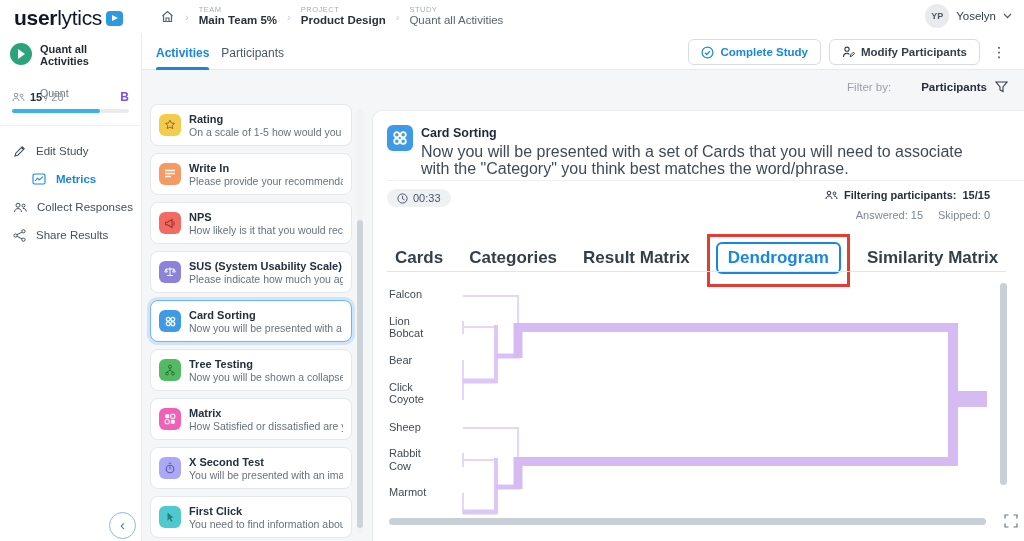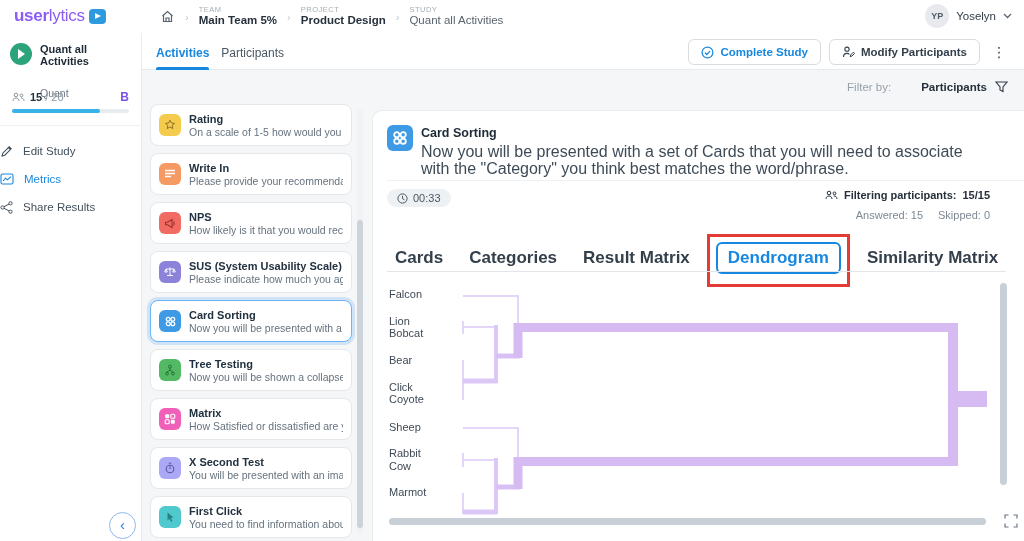--- a/index.html
+++ b/index.html
@@ -2,21 +2,21 @@
 <html><head>
 <meta charset="utf-8">
 <style>
   * { margin:0; padding:0; box-sizing:border-box; }
   html,body { width:1024px; height:541px; font-family:"Liberation Sans",sans-serif; }
   #app { position:relative; width:1024px; height:541px; background:#f5f6f8; overflow:hidden; }
   svg { display:block; }
 
   
   .header { position:absolute; left:0; top:0; width:1024px; height:33px; background:#fff; z-index:30; }
-  .logo { position:absolute; left:14px; top:6px; font-size:17px; color:#8b5cf6; letter-spacing:-0.3px; display:flex; align-items:center; }
+  .logo { position:absolute; left:14px; top:6px; font-size:21px; color:#0f172a; letter-spacing:-0.3px; display:flex; align-items:center; }
   .logo .b { font-weight:bold; }
   .logo .bubble { position:relative; width:17px; height:15px; background:#2d9ae0; border-radius:4px; margin-left:4px; }
   .logo .bubble:before { content:""; position:absolute; left:6px; top:4px; border-left:6px solid #fff; border-top:3.5px solid transparent; border-bottom:3.5px solid transparent; }
   .crumbs { position:absolute; left:160px; top:0; height:33px; display:flex; align-items:center; gap:10px; }
   .crumb-sep { color:#c3cad1; font-size:11px; }
   .crumb { line-height:1.1; }
   .crumb .lab { font-size:7.5px; letter-spacing:.5px; color:#a4aeb6; text-transform:uppercase; }
   .crumb .val { font-size:11.5px; font-weight:bold; color:#26313c; }
   .crumb.cur .val { font-weight:normal; color:#59646f; }
   .userbox { position:absolute; right:12px; top:4px; display:flex; align-items:center; gap:7px; }
@@ -31,22 +31,22 @@
   .study-title { font-size:11px; font-weight:bold; color:#1d2935; }
   .study-sub { font-size:10.5px; color:#6d7985; margin-top:20px; }
   .pstats { position:absolute; left:12px; right:12px; top:57px; display:flex; align-items:center; font-size:11px; color:#8a959e; }
   .pstats .num { font-weight:bold; color:#27313b; margin-left:5px; }
   .pstats .den { margin-left:3px; }
   .badge-b { margin-left:auto; color:#7a52e8; font-weight:bold; font-size:12px; }
   .pbar { position:absolute; left:12px; right:12px; top:76px; height:4px; border-radius:2px; background:#e8ecef; }
   .pbar .fill { height:4px; border-radius:2px; background:#36b3e8; width:75%; }
   .side-div { position:absolute; left:0; right:0; top:92px; border-top:1px solid #eff2f4; }
   .nav { position:absolute; left:0; right:0; top:104px; }
-  .nav-item { height:28px; display:flex; align-items:center; gap:10px; padding-left:0; font-size:11.5px; color:#42505c; cursor:pointer; }
-  .nav-item.active { color:#1787df; font-weight:normal; }
+  .nav-item { height:28px; display:flex; align-items:center; gap:10px; padding-left:13px; font-size:11.5px; color:#42505c; cursor:pointer; }
+  .nav-item.active { color:#1787df; font-weight:bold;margin-left:19px; }
   .nav-item svg { flex:none; }
   .collapse-btn { position:absolute; left:109px; top:479px; width:27px; height:27px; border-radius:50%; border:1px solid #8cb8ee; background:#fff; color:#2f7cd6; font-size:15px; line-height:24px; text-align:center; }
 
   
   .topbar { position:absolute; left:142px; top:33px; right:0; height:37px; background:#fff; border-bottom:1px solid #e7eaed; z-index:10; }
   .page-tabs { position:absolute; left:14px; top:0; height:37px; display:flex; gap:12px; }
   .page-tab { font-size:12px; color:#4b5863; padding-top:13px; position:relative; }
   .page-tab.active { color:#1787df; font-weight:bold; }
   .page-tab.active:after { content:""; position:absolute; left:0; right:0; bottom:0; height:3px; border-radius:2px 2px 0 0; background:#1787df; }
   .top-actions { position:absolute; right:14px; top:6px; display:flex; align-items:center; gap:8px; }
@@ -171,20 +171,29 @@
         <span>Edit Study</span>
       </div>
       <div class="nav-item active">
         <svg width="14" height="12" viewBox="0 0 14 12">
             <rect x="1" y="1" width="12" height="10" rx="1.5" fill="none" stroke="#1787df" stroke-width="1.1"></rect>
             <path d="M3 8l2.5-2.8 2 1.6L11 3.6" fill="none" stroke="#1787df" stroke-width="1.1"></path>
           </svg>
         <span>Metrics</span>
       </div>
       <div class="nav-item">
+        <svg width="14" height="11" viewBox="0 0 14 11">
+            <circle cx="5" cy="3.2" r="2" fill="none" stroke="#42505c" stroke-width="1"></circle>
+            <path d="M1.5 10c0-2 1.6-3.4 3.5-3.4S8.5 8 8.5 10" fill="none" stroke="#42505c" stroke-width="1"></path>
+            <circle cx="10.5" cy="3.6" r="1.5" fill="none" stroke="#42505c" stroke-width="1"></circle>
+            <path d="M9.8 6.4c1.9-.2 3.4 1.2 3.4 3.2" fill="none" stroke="#42505c" stroke-width="1"></path>
+          </svg>
+        <span>Collect Responses</span>
+      </div>
+      <div class="nav-item">
         <svg width="13" height="13" viewBox="0 0 13 13">
             <circle cx="2.5" cy="6.5" r="1.6" fill="none" stroke="#42505c" stroke-width="1"></circle>
             <circle cx="10.5" cy="2.3" r="1.6" fill="none" stroke="#42505c" stroke-width="1"></circle>
             <circle cx="10.5" cy="10.7" r="1.6" fill="none" stroke="#42505c" stroke-width="1"></circle>
             <path d="M4 5.7l5-2.6M4 7.3l5 2.6" fill="none" stroke="#42505c" stroke-width="1"></path>
           </svg>
         <span>Share Results</span>
       </div>
     </div>
     <div class="collapse-btn">‹</div>

